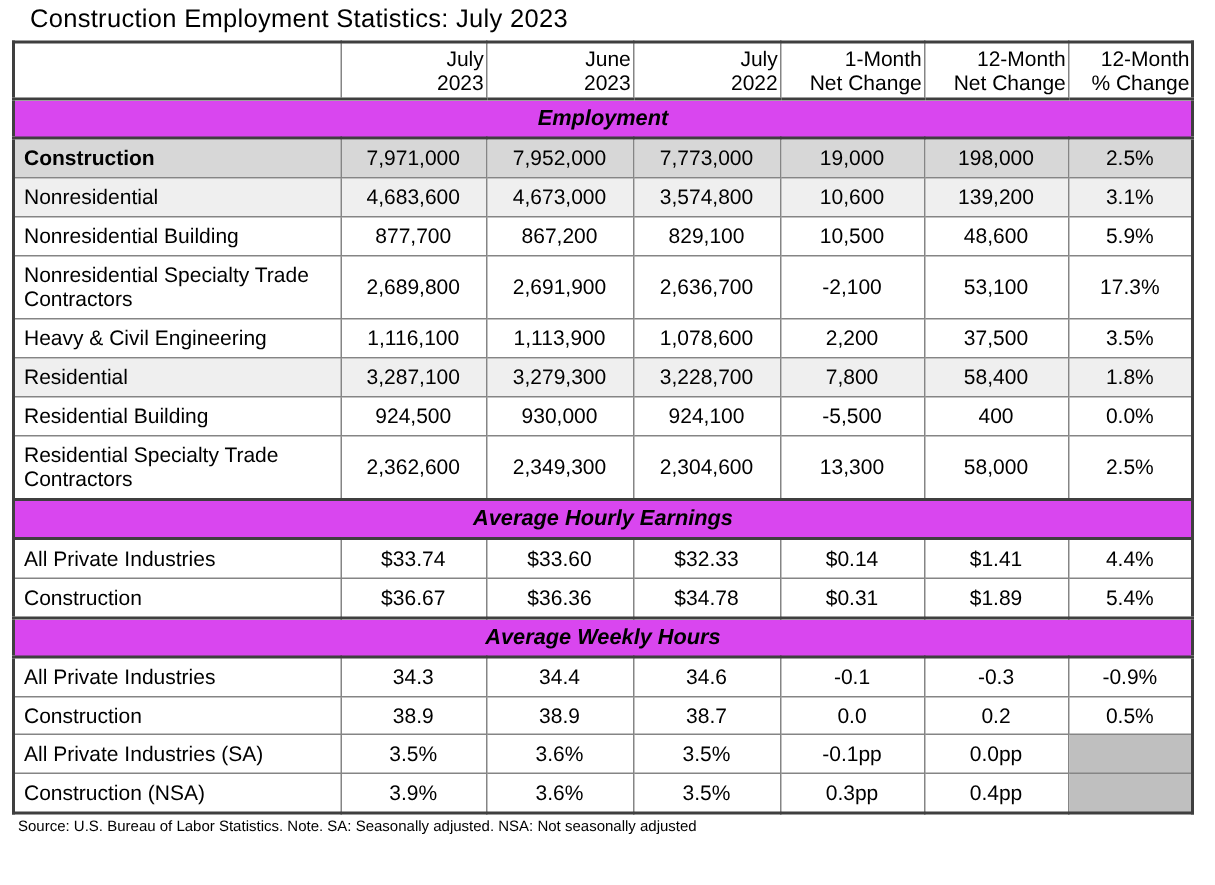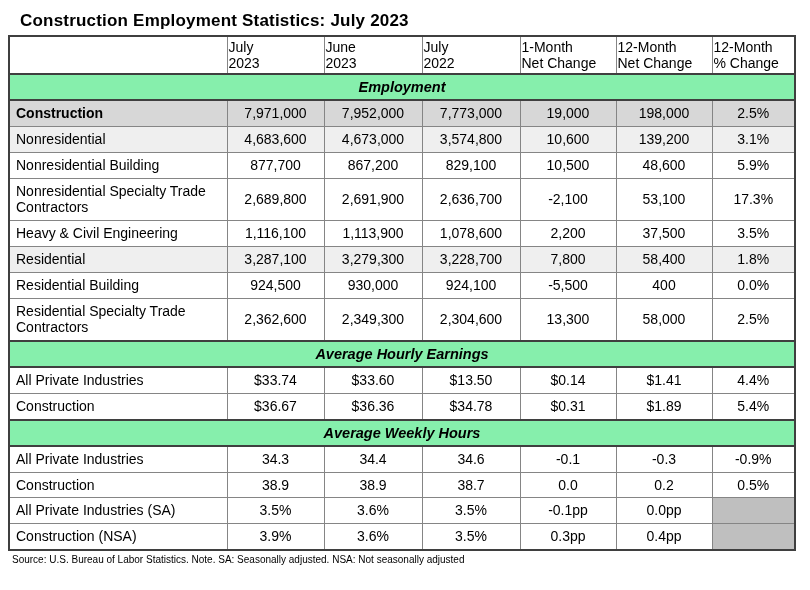--- a/index.html
+++ b/index.html
@@ -7,38 +7,38 @@
     margin: 0; padding: 0;
     width: 810px; height: 590px;
     background: #ffffff;
     overflow: hidden;
     font-family: "Liberation Sans", sans-serif;
     color: #000;
   }
   .page { padding: 2px 8px 0 8px; }
   .page-title {
     font-size: 17px;
-    font-weight: 700;
-    margin: 9px 0 4px 12px;
+    font-weight: 400;
+    margin: 1px 0 4px 12px;
     letter-spacing: 0.2px;
   }
   table.stats {
     border-collapse: collapse;
     table-layout: fixed;
     width: 786px;
     border: 2px solid var(--border-dark);
   }
   th, td {
     border: 1px solid var(--border-light);
     font-size: 14px;
     overflow: hidden;
   }
   thead th {
     font-weight: 400;
-    text-align: left;
+    text-align: right;
     vertical-align: middle;
     padding: 2px 1px;
     line-height: 1.15;
     border-bottom: 2px solid var(--border-dark);
   }
   td.label {
     text-align: left;
     padding: 4px 4px 4px 6px;
     line-height: 1.2;
     margin-top: 12px;
@@ -50,21 +50,21 @@
     line-height: 1.2;
   }
   tr.section-row td {
     font-weight: 700;
     font-style: italic;
     text-align: center;
     font-size: 14.5px;
     padding: 4px 0;
     border-top: 2px solid var(--border-dark);
     border-bottom: 2px solid var(--border-dark);
-    background: #86efac;
+    background: #d946ef;
   }
   tr.shade-highlight td { background: var(--highlight-row); }
   tr.shade-alt td { background: var(--alt-row); }
   td.disabled { background: var(--disabled-cell); }
   .source-note {
     font-size: 10px;
     margin: 3px 0 0 4px;
     color: #000;
   }
 </style>
@@ -192,21 +192,21 @@
           <td class="val">58,000</td>
           <td class="val">2.5%</td>
         </tr>
         <tr class="section-row">
           <td colspan="7">Average Hourly Earnings</td>
         </tr>
         <tr>
           <td class="label">All Private Industries</td>
           <td class="val">$33.74</td>
           <td class="val">$33.60</td>
-          <td class="val">$13.50</td>
+          <td class="val">$32.33</td>
           <td class="val">$0.14</td>
           <td class="val">$1.41</td>
           <td class="val">4.4%</td>
         </tr>
         <tr>
           <td class="label">Construction</td>
           <td class="val">$36.67</td>
           <td class="val">$36.36</td>
           <td class="val">$34.78</td>
           <td class="val">$0.31</td>

